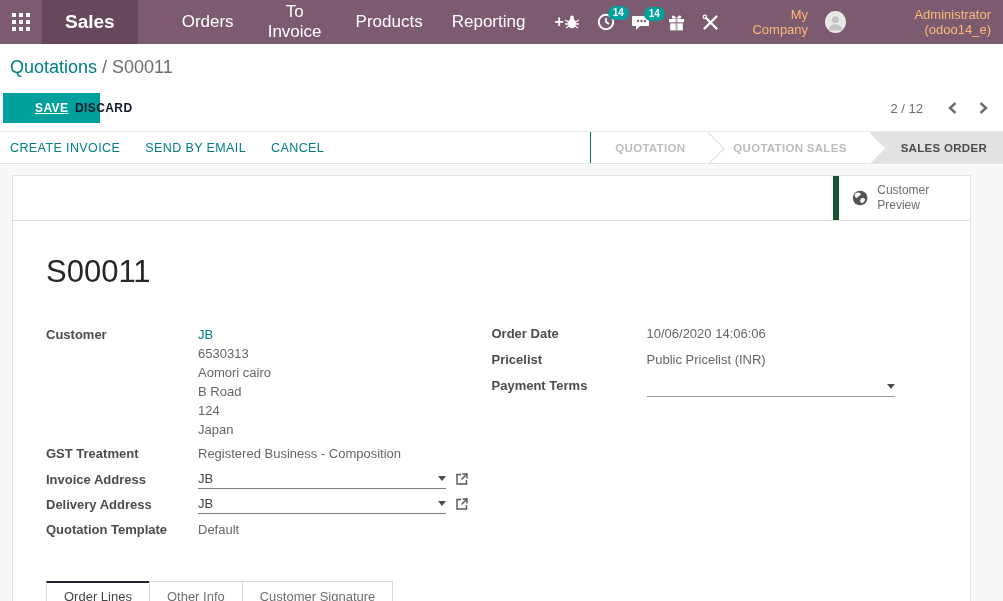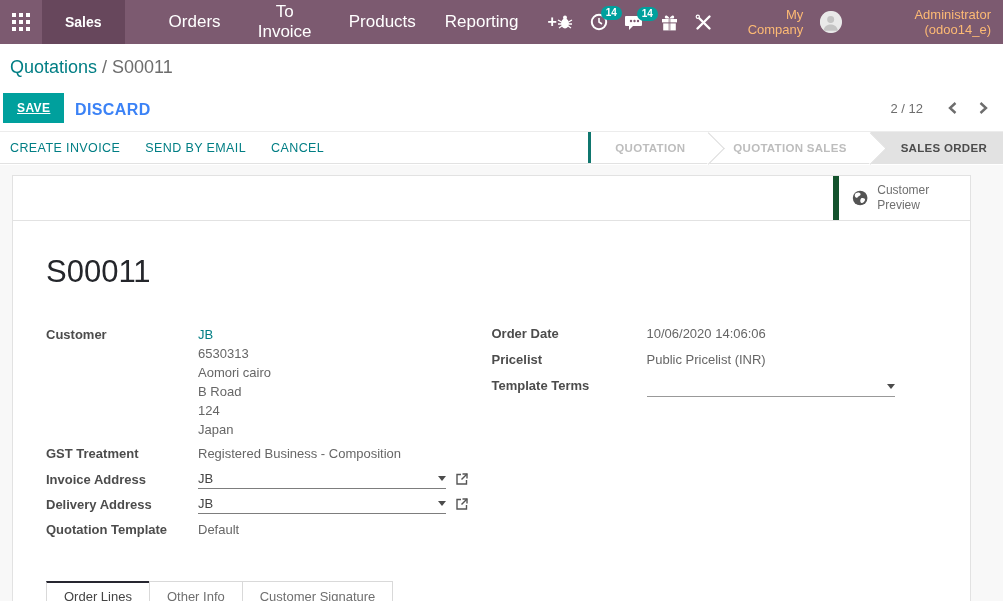--- a/index.html
+++ b/index.html
@@ -4,57 +4,57 @@
 <style>
   * { box-sizing: border-box; margin: 0; padding: 0; }
   body { font-family: "Liberation Sans", sans-serif; background: #fff; }
   .screen { position: relative; width: 1003px; height: 601px; overflow: hidden; background: #fff; }
 
   
   .navbar { position: absolute; top: 0; left: 0; right: 0; height: 44px;
             background: #7c5a70; color: #fff; display: flex; align-items: center; }
   .apps-btn { padding: 0 12px; height: 100%; display: flex; align-items: center; cursor: pointer; background: none; border: none; color: #fff; }
   .app-brand { background: #67475c; height: 100%; display: flex; align-items: center;
-               padding: 0 23px; font-size: 14px; font-weight: 700; color: #fff; border: none; cursor: pointer; }
+               padding: 0 23px; font-size: 19px; font-weight: 700; color: #fff; border: none; cursor: pointer; }
   .nav-menu { display: flex; gap: 29px; margin-left: 44px; font-size: 13px; }
   .nav-menu-item { background: none; border: none; color: #fff; font-size: 17px; cursor: pointer; font-family: inherit; }
   .nav-right { margin-left: auto; display: flex; align-items: center; gap: 17px; padding-right: 12px; font-size: 13px; }
   .nav-icon { position: relative; display: inline-flex; align-items: center; background: none; border: none; color: #fff; cursor: pointer; }
   .badge { position: absolute; top: -7px; right: -14px; background: #00a09d; color: #fff;
            font-size: 10px; font-weight: 700; border-radius: 8px; padding: 2px 5px; line-height: 1; }
   .avatar { width: 22px; height: 22px; border-radius: 50%; background: #e9e9e9; display: inline-flex;
             align-items: center; justify-content: center; overflow: hidden; }
   .nav-text-btn { background: none; border: none; color: #fdba74; font-size: 13px; cursor: pointer; font-family: inherit; text-align: right; }
   .user-btn { display: flex; align-items: center; gap: 7px; }
 
   
   .breadcrumb-row { position: absolute; top: 44px; left: 0; right: 0; height: 46px; background: #fff; }
   .breadcrumb { position: absolute; left: 10px; top: 13px; font-size: 18px; color: #6d6d6d; }
   .breadcrumb a { color: #017e84; text-decoration: none; cursor: pointer; }
 
   
   .control-row { position: absolute; top: 90px; left: 0; right: 0; height: 40px; background: #fff; }
   .save-btn { position: absolute; left: 3px; top: 3px; background: #00a09d; color: #fff;
-              font-size: 12px; font-weight: 700; letter-spacing: .4px; padding: 7px 13px; border: 1px solid #00a09d; cursor: pointer; font-family: inherit; text-decoration: underline; }
-  .discard-btn { position: absolute; left: 66px; top: 3px; background: none; border: 1px solid transparent; color: #3b82f6;
-                 font-size: 16px; font-weight: 700; letter-spacing: .4px; padding: 7px 8px; cursor: pointer; font-family: inherit; }
+              font-size: 12px; font-weight: 700; letter-spacing: .4px; padding: 7px 31px; border: 1px solid #00a09d; cursor: pointer; font-family: inherit; text-decoration: underline; }
+  .discard-btn { position: absolute; left: 66px; top: 3px; background: none; border: 1px solid transparent; color: #0f172a;
+                 font-size: 12px; font-weight: 700; letter-spacing: .4px; padding: 7px 8px; cursor: pointer; font-family: inherit; }
   .pager { position: absolute; right: 8px; top: 9px; display: flex; align-items: center; gap: 8px; color: #6d6d6d; font-size: 13px; }
   .pager-value { cursor: pointer; margin-right: 10px; }
   .pager-btn { background: none; border: none; color: #6d6d6d; cursor: pointer; padding: 2px 6px; display: inline-flex; }
 
   
   .action-row { position: absolute; top: 131px; left: 0; right: 0; height: 33px; background: #fff;
                 border-top: 1px solid #ececec; border-bottom: 1px solid #e2e2e2; display: flex; align-items: center; }
   .action-btn { background: none; border: none; color: #017e84; font-size: 12.5px; letter-spacing: .4px;
                 cursor: pointer; font-family: inherit; margin-left: 25px; }
   .action-btn:first-child { margin-left: 10px; }
   .statusbar { margin-left: auto; display: flex; height: 100%; align-items: stretch; }
   .status-step { position: relative; display: flex; align-items: center; padding: 0 24px;
                  font-size: 11.5px; font-weight: 700; letter-spacing: .3px; color: #bdbdbd; background: #fff; cursor: pointer; border: none; font-family: inherit; }
-  .status-step.s1 { border-left: 3px solid #0f766e; z-index: 3; text-align: center; }
+  .status-step.s1 { border-left: 1px solid #0f766e; z-index: 3; text-align: center; }
   .status-step.s2 { z-index: 2; }
   .status-step:not(.active)::after { content: ""; position: absolute; right: -11px; top: 50%;
       width: 22px; height: 22px; margin-top: -11px; transform: rotate(45deg);
       border-top: 1px solid #dcdcdc; border-right: 1px solid #dcdcdc; background: #fff; }
   .status-step.active { background: #e2e2e2; color: #4c4c4c; padding: 0 16px 0 30px; z-index: 1; }
 
   
   .content { position: absolute; top: 165px; left: 0; right: 0; bottom: 0; background: #f8f8f8; }
   .sheet { position: absolute; left: 12px; top: 10px; width: 959px; height: 520px;
            background: #fff; border: 1px solid #e2e2e2; }
@@ -282,21 +282,21 @@
           <div class="col col-right">
             <div class="field-row">
               <span class="field-label">Order Date</span>
               <span class="field-value">10/06/2020 14:06:06</span>
             </div>
             <div class="field-row">
               <span class="field-label">Pricelist</span>
               <span class="field-value">Public Pricelist (INR)</span>
             </div>
             <div class="field-row">
-              <span class="field-label">Template Terms</span>
+              <span class="field-label">Payment Terms</span>
               <span class="m2o empty" style="margin-top:2px;">
                 <input value="" style="">
                 <span class="caret"></span>
               </span>
             </div>
           </div>
         </div>
 
         <div class="tabs">
           <button class="tab active">Order Lines</button>

